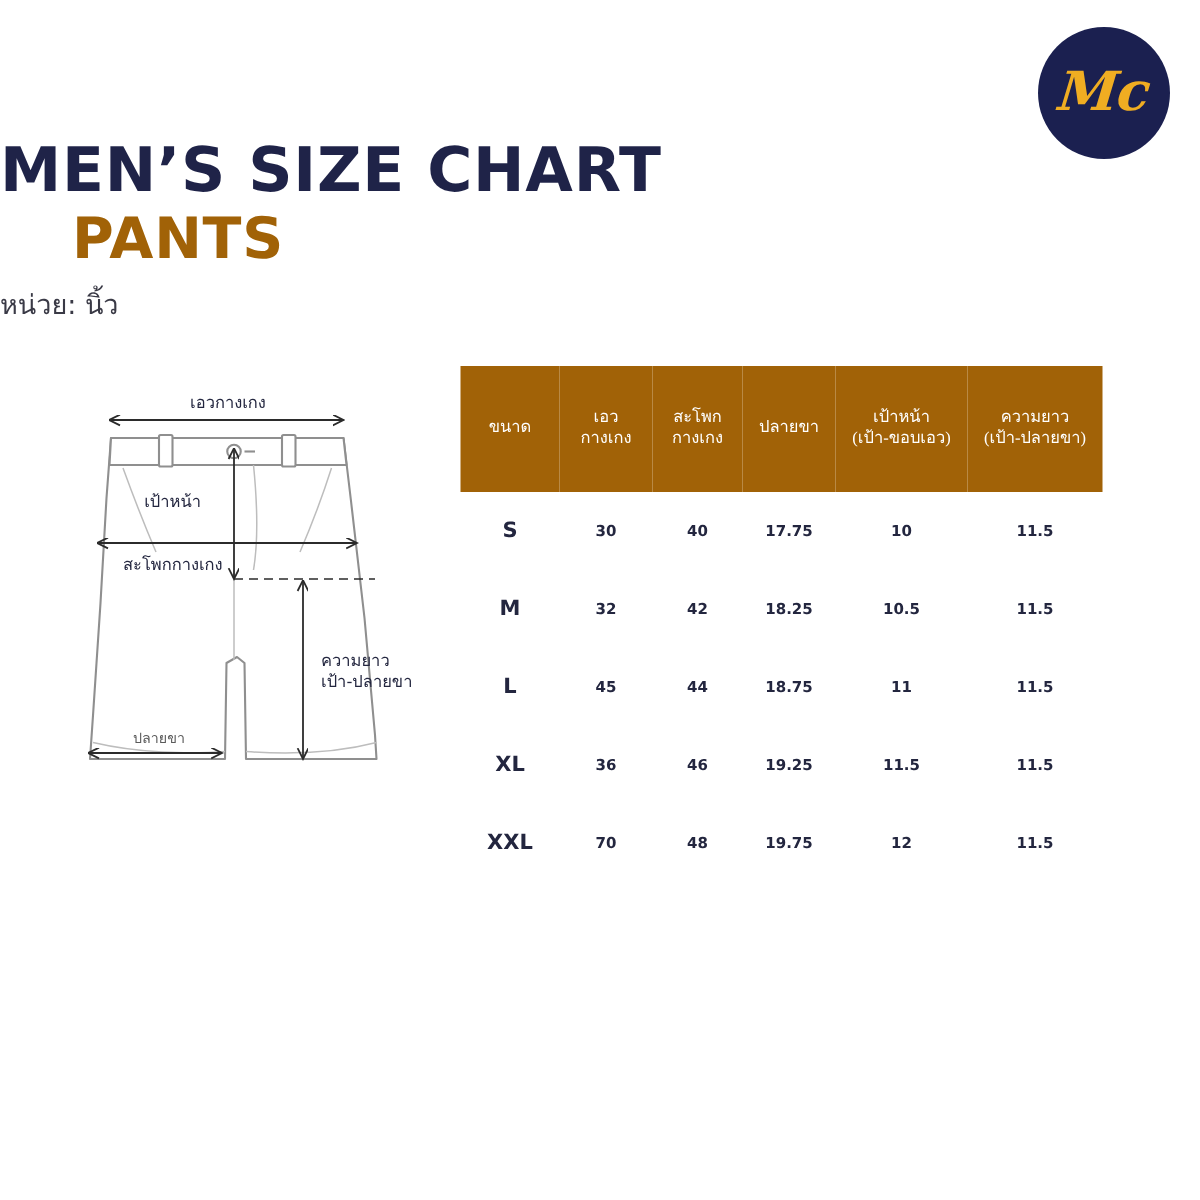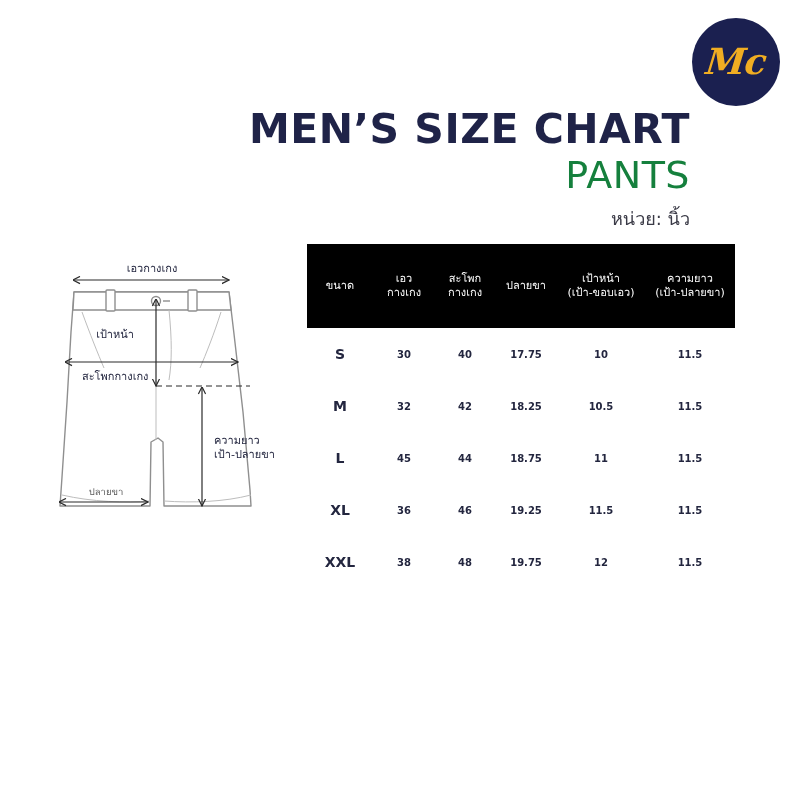--- a/index.html
+++ b/index.html
@@ -37,39 +37,40 @@
     letter-spacing: -1px;
     transform: skewX(-6deg);
     line-height: 1;
     margin-top: -2px;
   }
 
   
   #title-block {
     position: absolute;
     left: 0;
-    top: 108px;
+    top: 92px;
     width: 690px;
-    text-align: right;
+    text-align: left;
   }
   #main-title {
     font-size: 41px;
     font-weight: bold;
     color: #1f2348;
     letter-spacing: 0.5px;
     line-height: 1.05;
     margin: 0;
   }
   #sub-title {
     font-size: 38px;
-    font-weight: normal;
-    color: #15803d;
+    font-weight: bold;
+    color: #a16207;
     letter-spacing: 0.5px;
     line-height: 1.15;
     margin: 3px 0 0 0;
+    padding-left: 48px;
   }
   #unit-note {
     font-size: 18px;
     color: #3a3a46;
     margin-top: 6px;
     font-weight: normal;
   }
 
   
   #diagram {
@@ -84,21 +85,22 @@
   
   #size-table {
     position: absolute;
     left: 307px;
     top: 244px;
     width: 428px;
     border-collapse: collapse;
     table-layout: fixed;
   }
   #size-table thead tr {
-    background: #000000;
+    background: #a16207;
+    font-family: Liberation Serif, serif;
   }
   #size-table thead th {
     color: #ffffff;
     font-size: 11px;
     font-weight: normal;
     line-height: 1.25;
     padding: 0;
     height: 84px;
     vertical-align: middle;
     text-align: center;
@@ -266,20 +268,20 @@
     <tr>
       <td class="size-cell">XL</td>
       <td>36</td>
       <td>46</td>
       <td>19.25</td>
       <td>11.5</td>
       <td>11.5</td>
     </tr>
     <tr>
       <td class="size-cell">XXL</td>
-      <td>38</td>
+      <td>70</td>
       <td>48</td>
       <td>19.75</td>
       <td>12</td>
       <td>11.5</td>
     </tr>
   </tbody>
 </table>
 
 </body></html>

